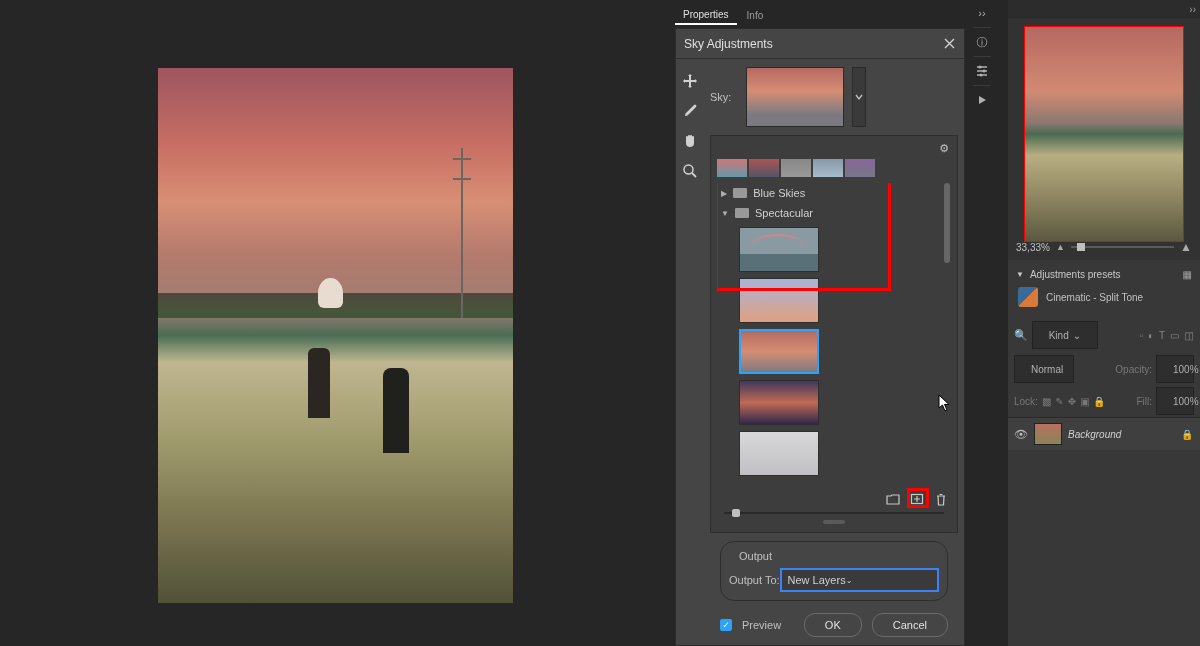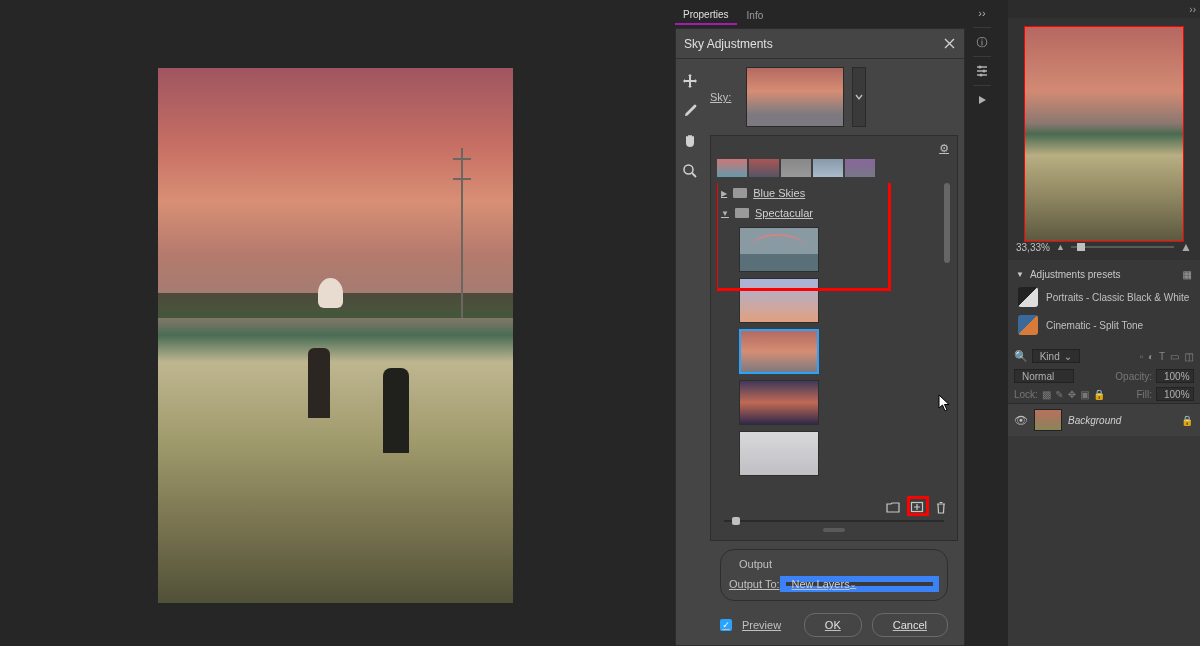--- a/index.html
+++ b/index.html
@@ -13,21 +13,21 @@
   .main-image .tower::after { top:30px; }
   .main-image .figure { position:absolute; left:140px; top:240px; width:60px; height:110px; }
   .main-image .figure .adult { position:absolute; bottom:0; left:10px; width:22px; height:70px; background:#2c2622; border-radius:6px 6px 0 0; }
   .main-image .figure .child { position:absolute; top:-30px; left:20px; width:25px; height:30px; background:#e8dcd0; border-radius:50% 50% 6px 6px; }
   .main-image .figure2 { position:absolute; left:225px; top:300px; width:26px; height:85px; background:#20201c; border-radius:8px 8px 0 0; }
 
   
   .dialog { position: absolute; left: 675px; top: 28px; width: 290px; height: 618px; background: #454545; border: 1px solid #2c2c2c; display:flex; flex-direction:column; }
   .dialog-title { height: 30px; background: #454545; border-bottom: 1px solid #303030; display:flex; align-items:center; padding:0 8px; color:#e0e0e0; font-size:12px; justify-content:space-between; }
   .dialog-close { width:14px; height:14px; cursor:pointer; display:flex; align-items:center; justify-content:center; font-size:14px; color:#d0d0d0; }
-  .dialog-body { flex:1; display:flex; padding:8px 0 0 0; overflow:hidden;text-decoration:underline; }
+  .dialog-body { flex:1; display:flex; padding:8px 0 0 0; overflow:hidden; }
   .tool-col { width:28px; display:flex; flex-direction:column; align-items:center; gap:10px; padding-top:4px; }
   .tool-col .tool { width:20px; height:20px; display:flex; align-items:center; justify-content:center; color:#d0d0d0; cursor:pointer; }
   .sky-area { flex:1; padding:0 6px; display:flex; flex-direction:column; overflow:hidden; }
   .sky-drop { display:flex; align-items:center; gap:8px; }
   .sky-drop .label { color:#c0c0c0; font-size:11px; width:28px; }
   .sky-thumb { width:98px; height:60px; background: linear-gradient(to bottom,#b56a60,#d68d74 40%,#7c7a80 80%); border:1px solid #2a2a2a; }
   .sky-caret { width:14px; height:60px; background:#3a3a3a; border:1px solid #2a2a2a; display:flex; align-items:center; justify-content:center; color:#c0c0c0; }
 
   .preset-panel { margin-top:8px; background:#3d3d3d; border:1px solid #2e2e2e; flex:1; display:flex; flex-direction:column; padding:6px 6px; position:relative; overflow:hidden; }
   .gear-row { display:flex; justify-content:flex-end; padding:0 2px 4px 0; }
@@ -47,29 +47,29 @@
   .panel-footer .ic { width:16px; height:14px; display:flex; align-items:center; justify-content:center; color:#c8c8c8; cursor:pointer; }
   .redbox2 { position:absolute; border:3px solid #ff0000; pointer-events:none; }
   .slider-row { display:flex; align-items:center; justify-content:center; padding:6px 0 2px 0; position:relative; }
   .slider-track { width:220px; height:2px; background:#2a2a2a; position:relative; }
   .slider-knob { position:absolute; width:8px; height:8px; background:#c0c0c0; border-radius:2px; top:-3px; left:8px; }
   .grip { width:22px; height:4px; background:#5a5a5a; border-radius:2px; margin:4px auto 2px auto; }
 
   .output-sec { padding:8px 10px 4px 10px; }
   .output-frame { border:1px solid #2e2e2e; padding:8px; border-radius:14px; }
   .output-row { display:flex; align-items:center; }
-  .select { flex:1; height:16px; background:#3a3a3a; border:6px solid #3b82f6; display:flex; align-items:center; padding:0 6px; color:#d0d0d0; font-size:11px; }
+  .select { flex:1; height:24px; background:#3a3a3a; border:2px solid #3b82f6; display:flex; align-items:center; padding:0 6px; color:#d0d0d0; font-size:11px; }
   .bottom-row { display:flex; align-items:center; padding:8px 10px; gap:10px; }
   .chk { width:12px; height:12px; background:#2aa3ff; border-radius:2px; display:flex; align-items:center; justify-content:center; color:#fff; font-size:9px; }
   .btn { height:24px; padding:0 20px; border:1px solid #6a6a6a; border-radius:11px; background:transparent; color:#e0e0e0; display:flex; align-items:center; cursor:pointer; font-size:11px; }
 
   
   .panel-tabs-top { position:absolute; left:675px; top:4px; height:22px; display:flex; align-items:center; gap:2px; }
   .ptab { padding:3px 8px; color:#9c9c9c; font-size:10px; cursor:pointer; }
-  .ptab.active { color:#e0e0e0; border-bottom:2px solid #a21caf; }
+  .ptab.active { color:#e0e0e0; border-bottom:2px solid #ffffff; }
 
   
   .right-strip { position:absolute; left:972px; top:4px; width:20px; display:flex; flex-direction:column; gap:2px; align-items:center; }
   .right-strip .sic { width:18px; height:18px; display:flex; align-items:center; justify-content:center; color:#b0b0b0; cursor:pointer; }
   .strip-sep { width:18px; height:1px; background:#3a3a3a; margin:3px 0; }
 
   
   .right-col { position:absolute; right:0; top:0; width:192px; height:646px; background:#323232; display:flex; flex-direction:column; }
   .nav-header { height:18px; background:#2c2c2c; display:flex; justify-content:flex-end; align-items:center; padding:0 4px; color:#a0a0a0; font-size:10px; }
   .nav-preview { height:220px; background:#323232; padding:8px; display:flex; align-items:flex-start; justify-content:center; }
@@ -84,21 +84,21 @@
   .adj-row { display:flex; align-items:center; gap:6px; padding:3px 0; font-size:10px; color:#c8c8c8; cursor:pointer; }
   .adj-row .arrow { font-size:8px; }
   .preset-row { display:flex; align-items:center; gap:8px; padding:4px 2px; cursor:pointer; }
   .preset-ico { width:20px; height:20px; border-radius:3px; }
   .preset-ico.bw { background:linear-gradient(135deg,#222 50%,#ddd 50%); }
   .preset-ico.ct { background:linear-gradient(135deg,#3a6a9a 50%,#d87a3a 50%); }
   .grid-icon { margin-left:auto; color:#a0a0a0; }
 
   .layers-body { flex:1; background:#383838; display:flex; flex-direction:column; }
   .layers-row1 { display:flex; align-items:center; gap:4px; padding:4px 6px; }
-  .mini-select { height:14px; background:#2e2e2e; border:1px solid #222; display:flex; align-items:center; padding:0 7px; color:#b0b0b0; font-size:10px; }
+  .mini-select { height:28px; background:#2e2e2e; border:1px solid #222; display:flex; align-items:center; padding:0 16px; color:#b0b0b0; font-size:10px; }
   .layers-icons { margin-left:auto; display:flex; gap:5px; color:#888; font-size:10px; }
   .layers-row2 { display:flex; align-items:center; gap:4px; padding:2px 6px; color:#777; font-size:10px; }
   .layer-entry { display:flex; align-items:center; gap:6px; padding:5px 6px; background:#3f3f3f; border-top:1px solid #2a2a2a; }
   .eye { color:#c0c0c0; font-size:11px; cursor:pointer; }
   .layer-thumb { width:28px; height:22px; background:linear-gradient(to bottom,#b8705f,#8a8458); border:1px solid #222; }
   .layer-name { font-style:italic; font-size:10px; color:#d0d0d0; }
   .lock-icon { margin-left:auto; color:#999; font-size:10px; }
 
   .cursor { position:absolute; left:938px; top:394px; font-size:14px; color:#fff; pointer-events:none; z-index:50; }
   svg { display:block; }
@@ -291,24 +291,20 @@
     <span style="font-size:12px;color:#aaa">▲</span>
   </div>
 
   <div class="adj-body">
     <div class="adj-row">
       <span class="arrow">▼</span>
       <span>Adjustments presets</span>
       <span class="grid-icon">▦</span>
     </div>
     <div class="preset-row">
-      <div class="preset-ico bw"></div>
-      <span style="font-size:10px">Portraits - Classic Black  &amp;  White</span>
-    </div>
-    <div class="preset-row">
       <div class="preset-ico ct"></div>
       <span style="font-size:10px">Cinematic - Split Tone</span>
     </div>
   </div>
 
   <div class="layers-body">
     <div class="layers-row1">
       <span style="color:#999">🔍</span>
       <div class="mini-select">
           <span>Kind</span> 

